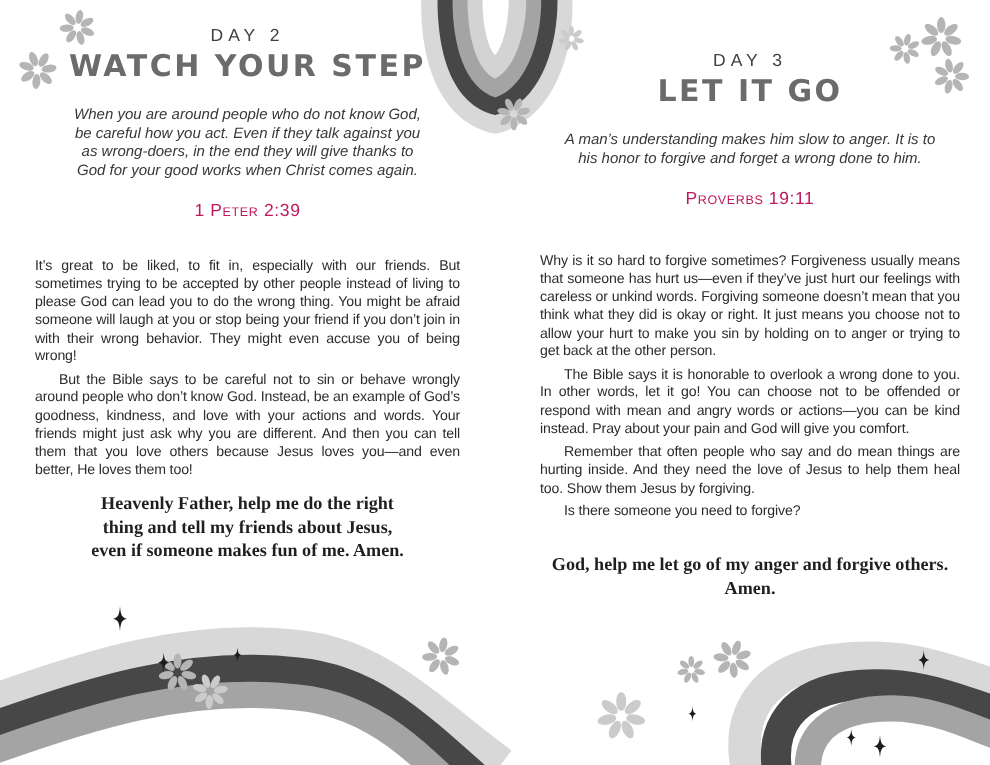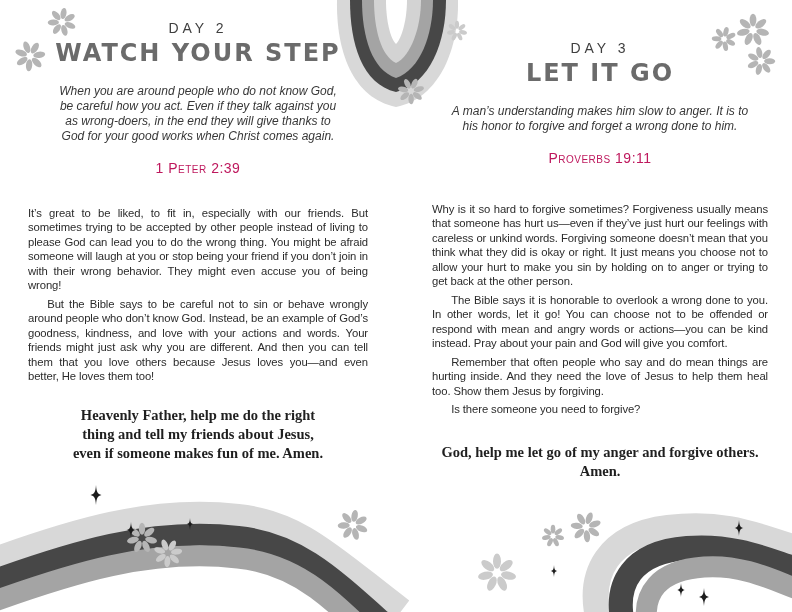--- a/index.html
+++ b/index.html
@@ -37,21 +37,21 @@
     color:#2b2b2b;
   }
   .page.left .body{margin-top:30px;}
   .page.right .body{margin-top:36px;}
   .body p{margin:4px;}
   .body p.indent{text-indent:1.7em;}
   .prayer{
     font-family:"Liberation Serif",serif;font-weight:700;font-size:14.5px;
     line-height:19px;color:#1f1f1f;
   }
-  .page.left .prayer{margin-top:22px;}
+  .page.left .prayer{margin-top:10px;}
   .page.right .prayer{margin-top:26px;}
 </style>
 </head>
 <body>
 
 <div id="spread">
 
   <svg id="deco-svg" viewBox="0 0 792 612" xmlns="http://www.w3.org/2000/svg" xmlns:xlink="http://www.w3.org/1999/xlink">
     <defs>
       <g id="flower">

